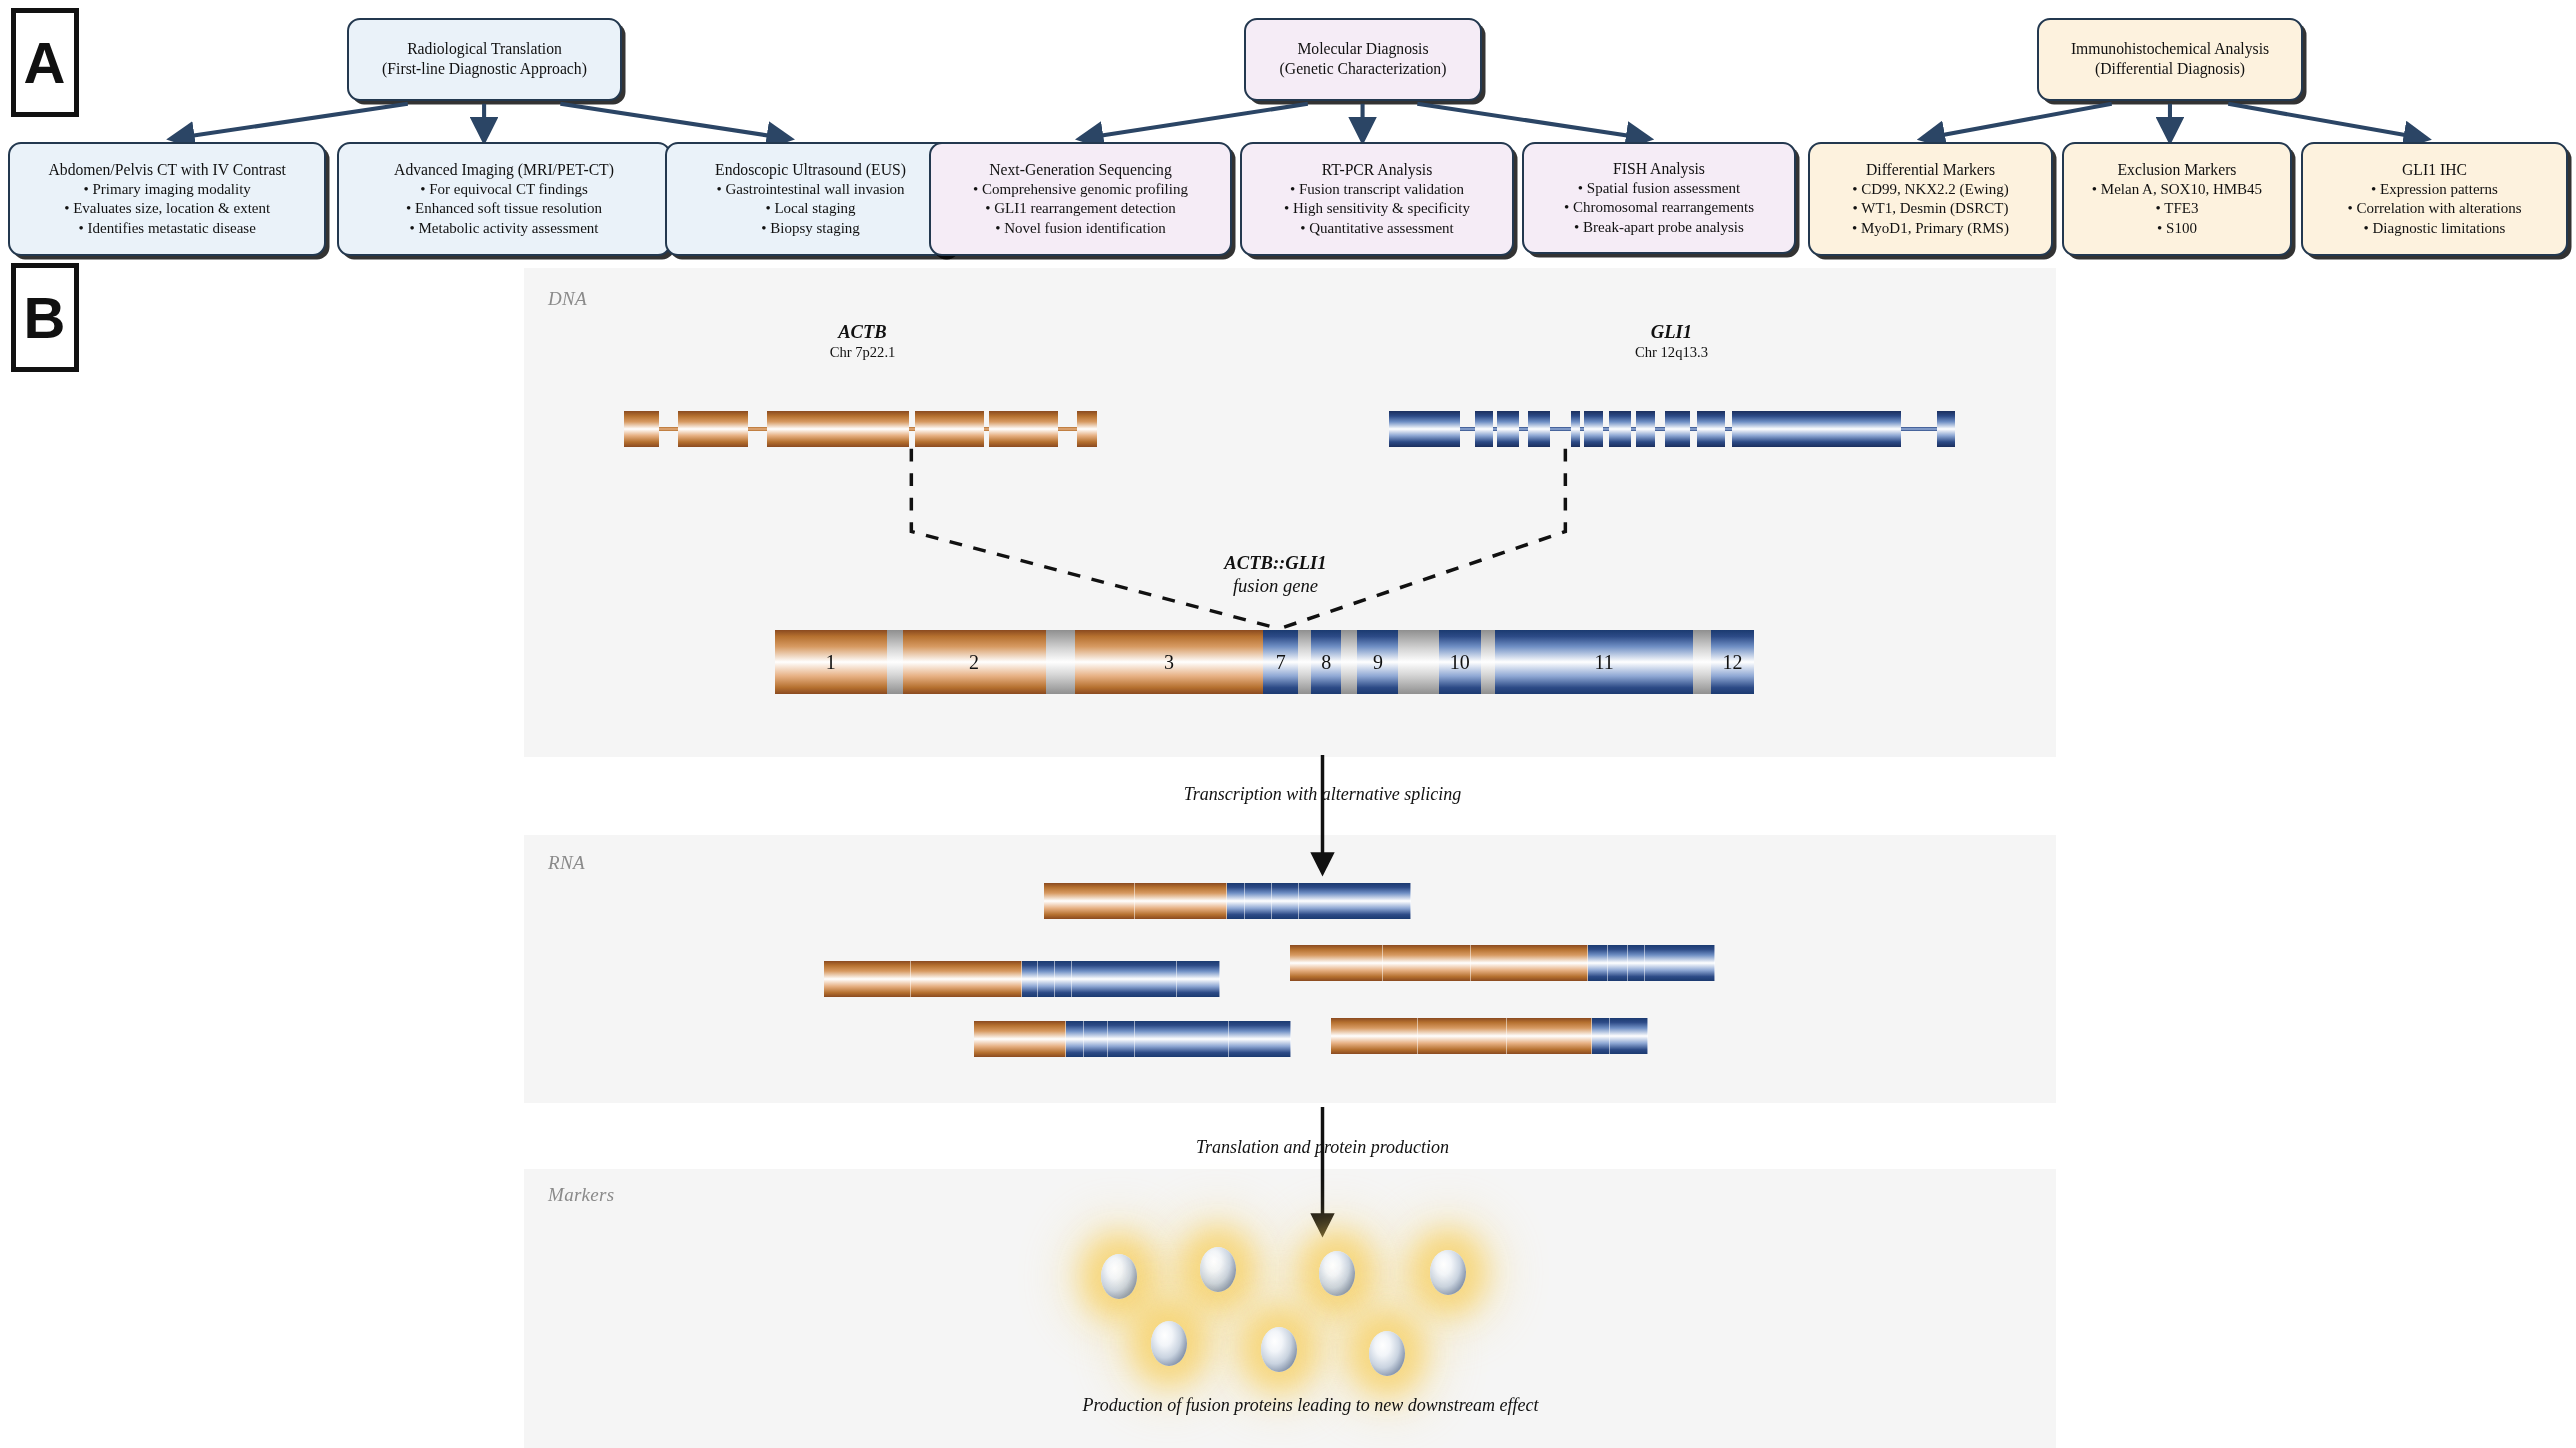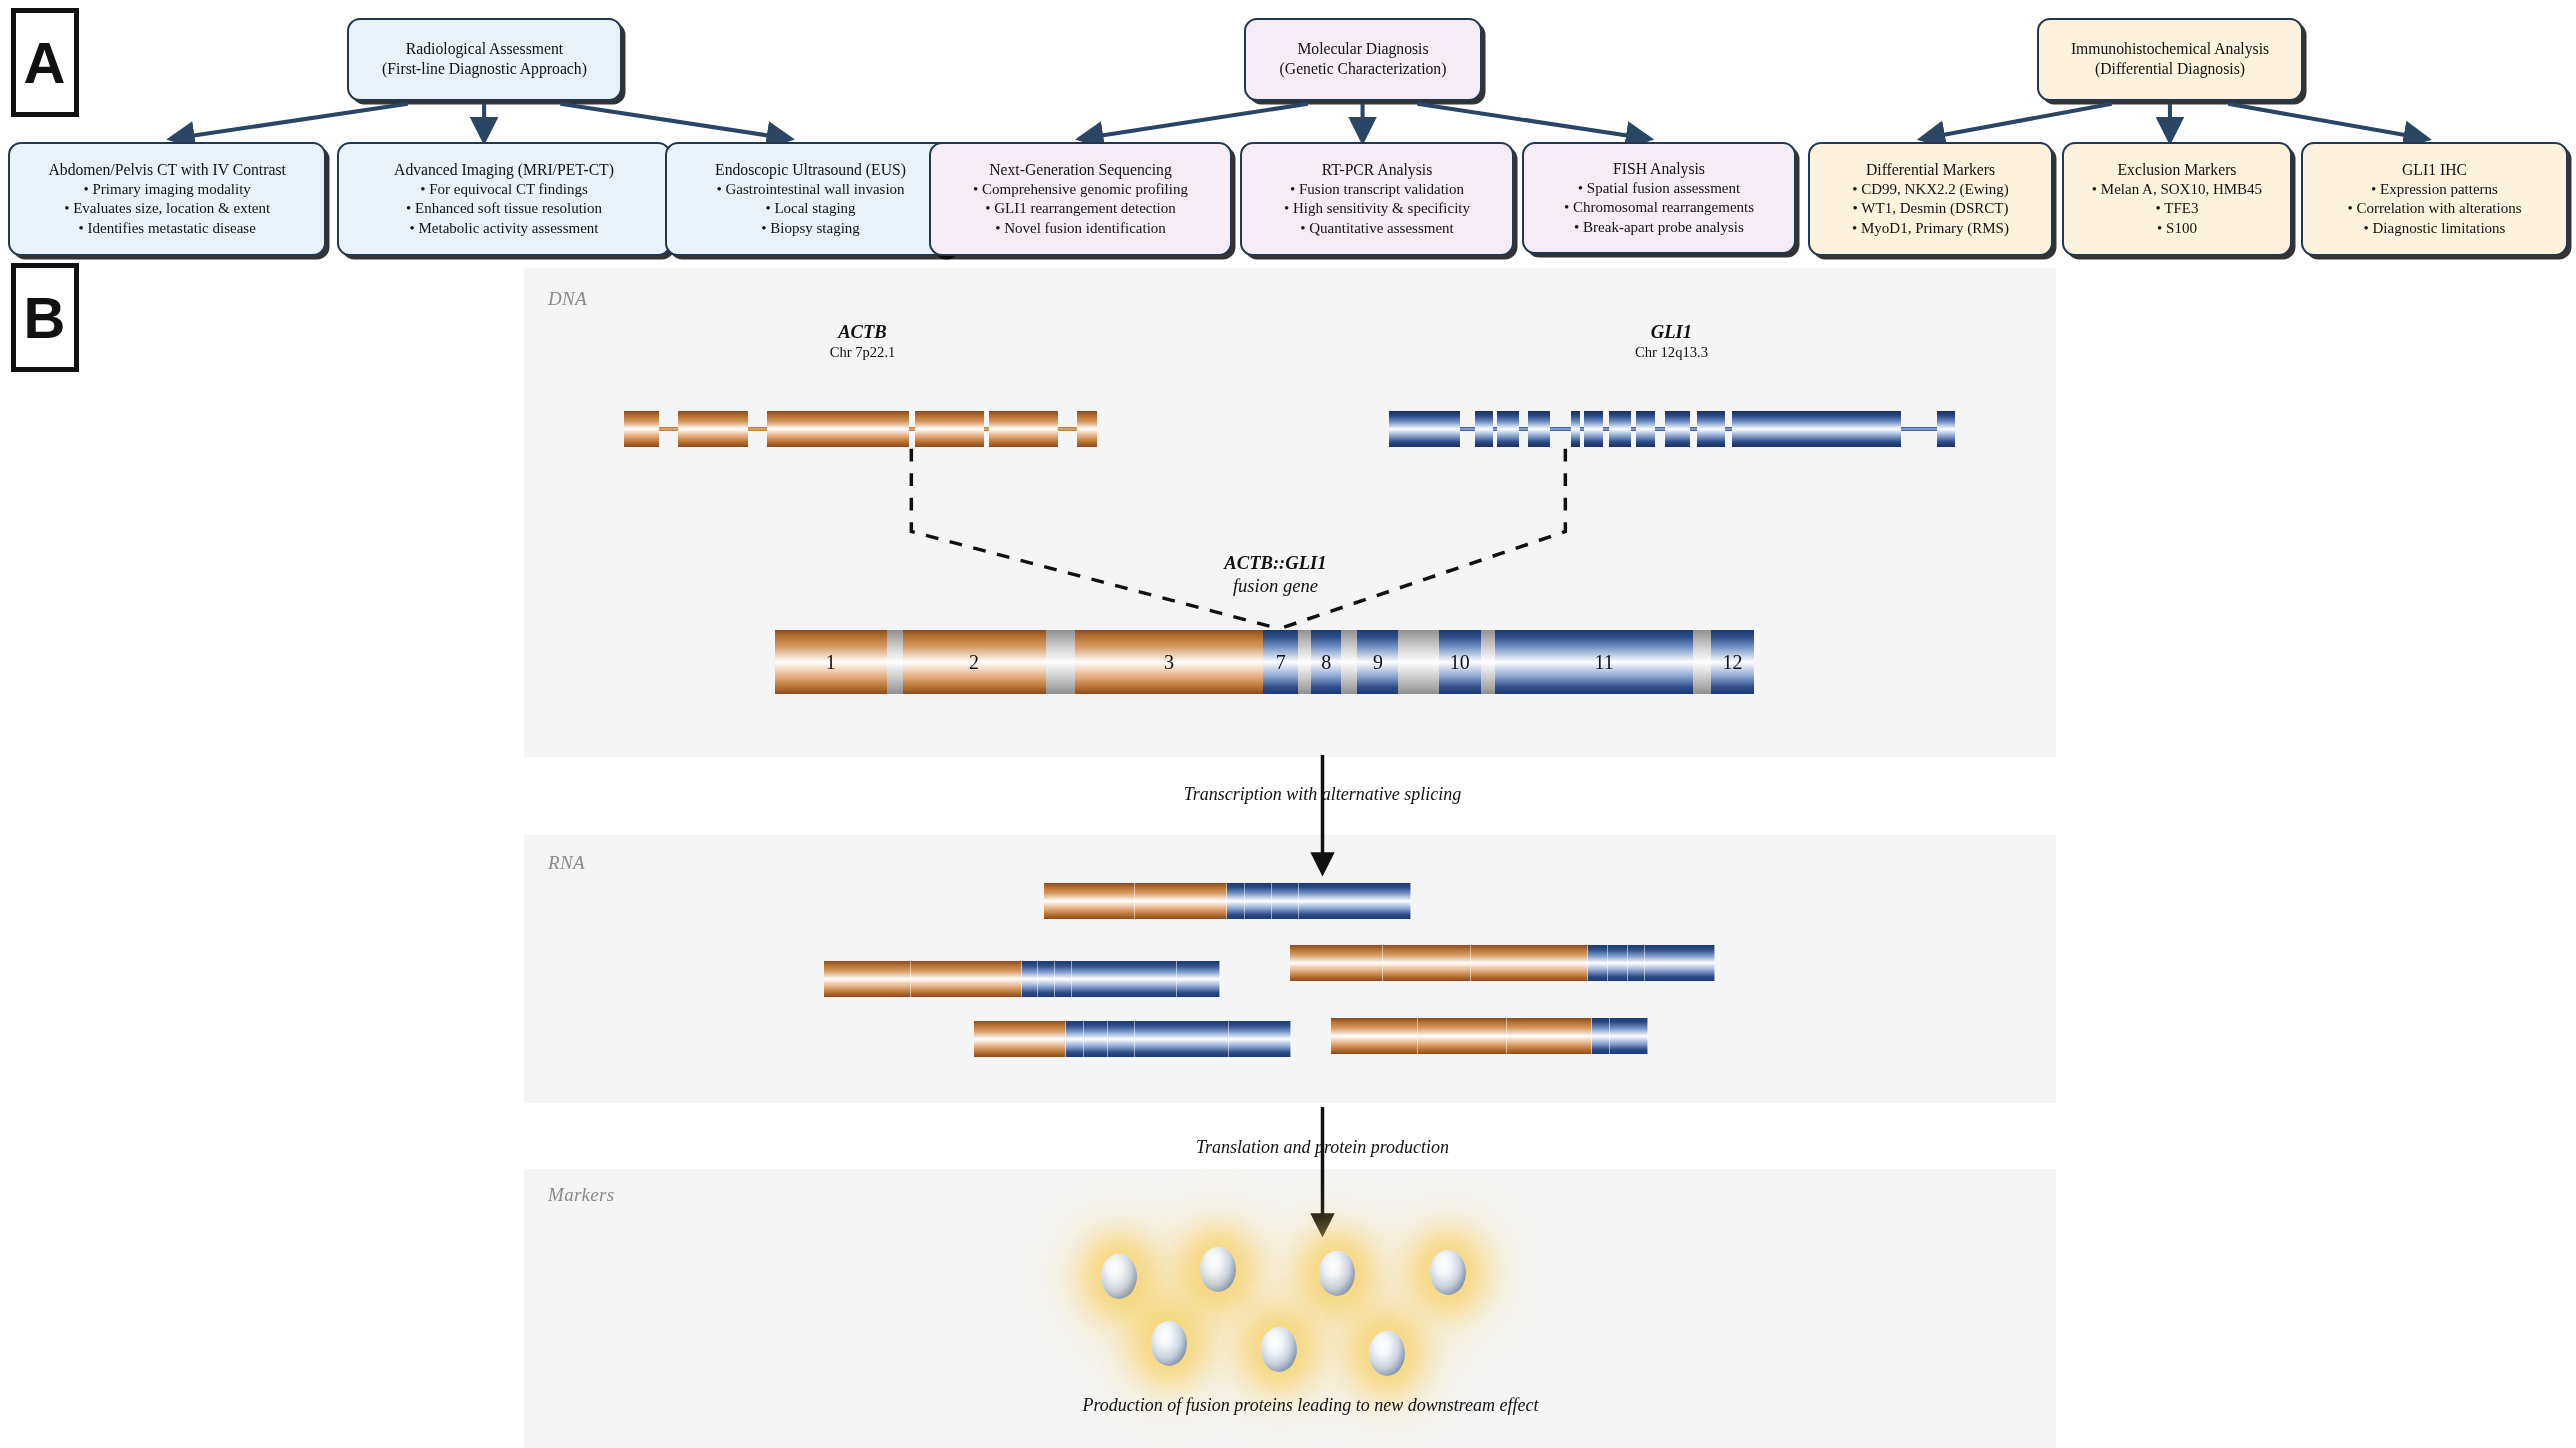--- a/index.html
+++ b/index.html
@@ -92,21 +92,21 @@
 
 <div class="panel-letter" style="left:10.5px;top:8.2px;width:58px;height:99px;font-size:58px;">
   <span>A</span>
 </div>
 
 <div class="panel-letter" style="left:10.5px;top:263px;width:58px;height:99px;font-size:58px;">
   <span>B</span>
 </div>
 
 <div class="flowbox fill-blue" style="left:347px;top:17.5px;width:275px;height:83px;">
-  <div class="ftitle">Radiological Assessment</div>
+  <div class="ftitle">Radiological Translation</div>
   <div class="ftitle">(First-line Diagnostic Approach)</div>
 </div>
 
 <div class="flowbox fill-purple" style="left:1244px;top:17.5px;width:238px;height:83px;">
   <div class="ftitle">Molecular Diagnosis</div>
   <div class="ftitle">(Genetic Characterization)</div>
 </div>
 
 <div class="flowbox fill-cream" style="left:2037px;top:17.5px;width:266px;height:83px;">
   <div class="ftitle">Immunohistochemical Analysis</div>

